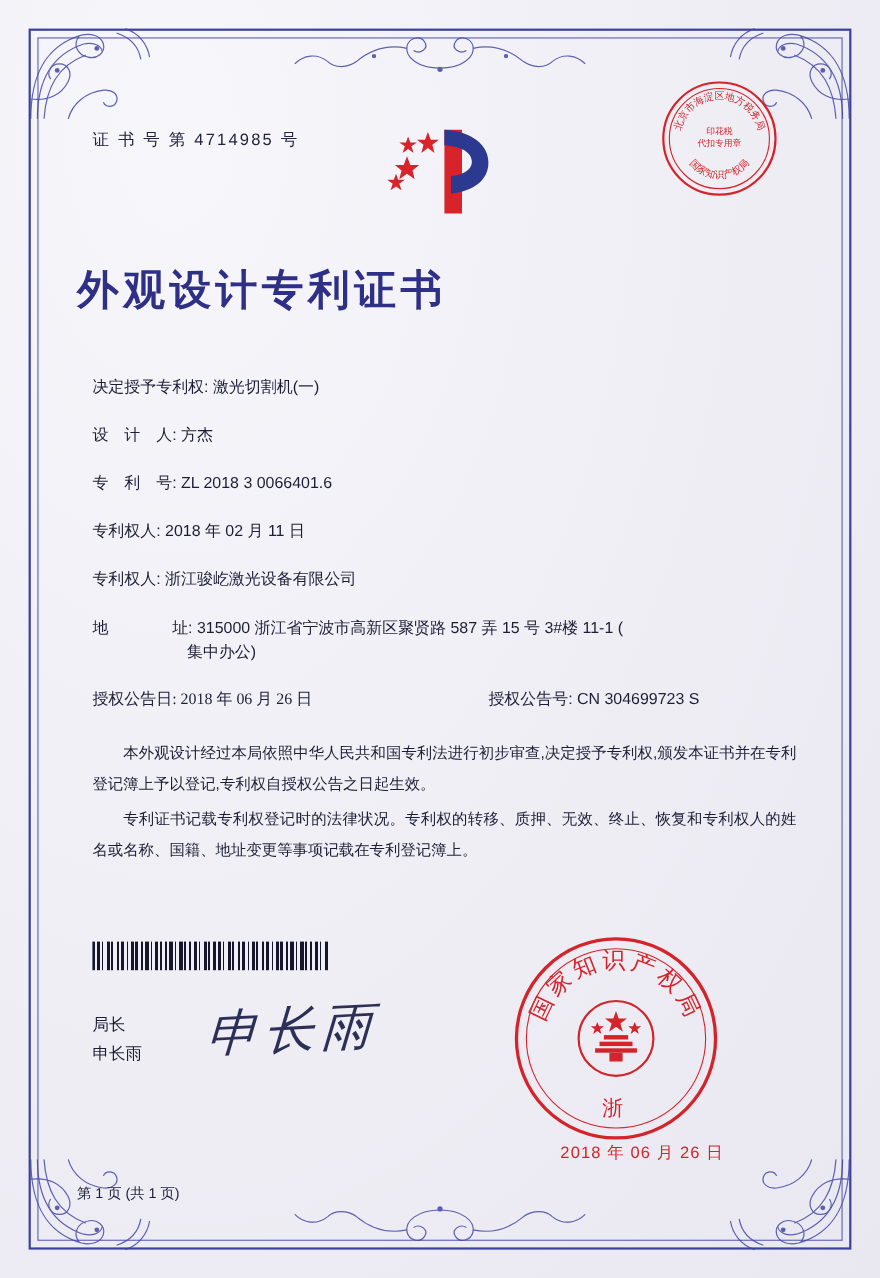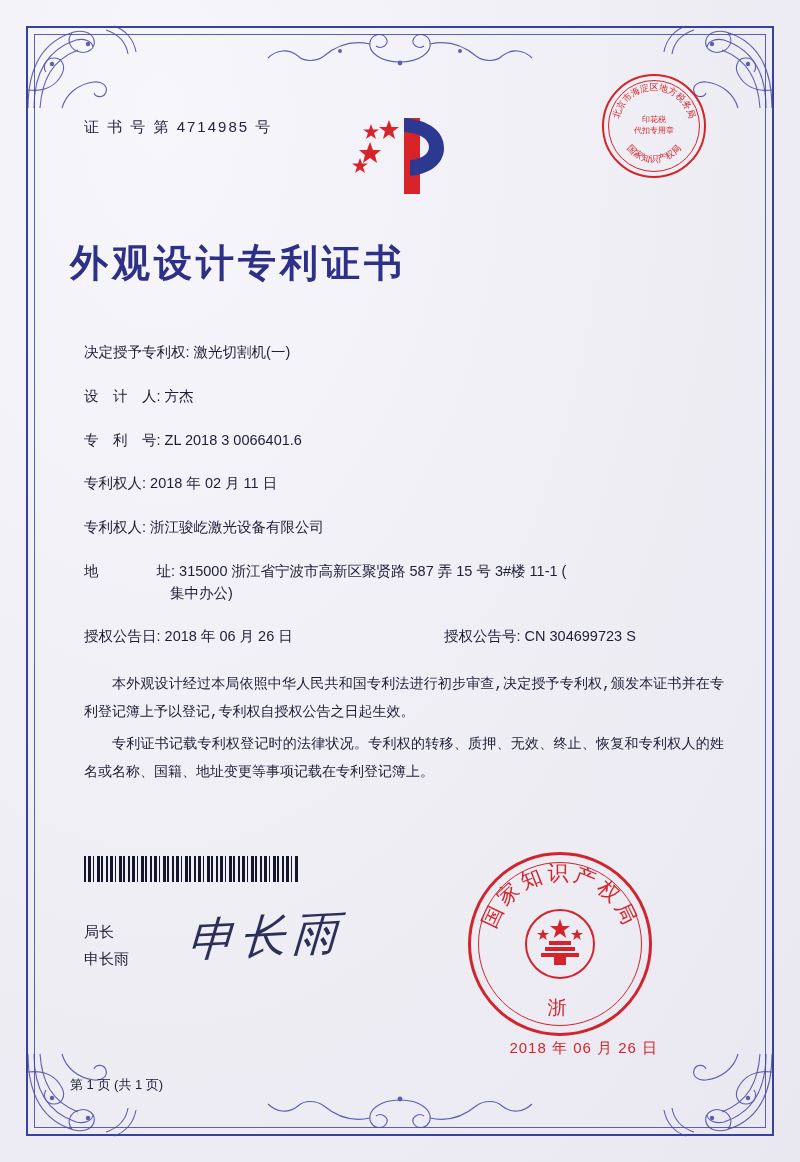--- a/index.html
+++ b/index.html
@@ -69,27 +69,27 @@
 
   .fields {
     position:absolute; left:14px; right:0; top:272px;
     font-size:14.5px; color:#1d1e36;
     font-family:"Liberation Sans", sans-serif;
   }
   .field { margin-bottom:22px; line-height:1.5; position:relative; }
   .field .lbl { display:inline-block; }
   .field .val { }
   .field.two-col { display:flex; }
-  .field.two-col .left { width:360px; }
+  .field.two-col .left { width:360px;font-family:Liberation Serif, serif; }
   .indent2 { padding-left:86px; }
 
   .paras {
     position:absolute; left:14px; right:6px; top:600px;
     font-size:14px; line-height:28px; color:#1d1e36;
-    font-family:Liberation Mono, monospace;
+    font-family:Liberation Sans, sans-serif;
     text-align:justify;
   }
   .paras p { margin:0 0 4px 0; text-indent:28px; }
 
   
   .barcode {
     position:absolute; left:14px; top:786px;
     width:215px; height:26px;
     background:
       repeating-linear-gradient(to right,

